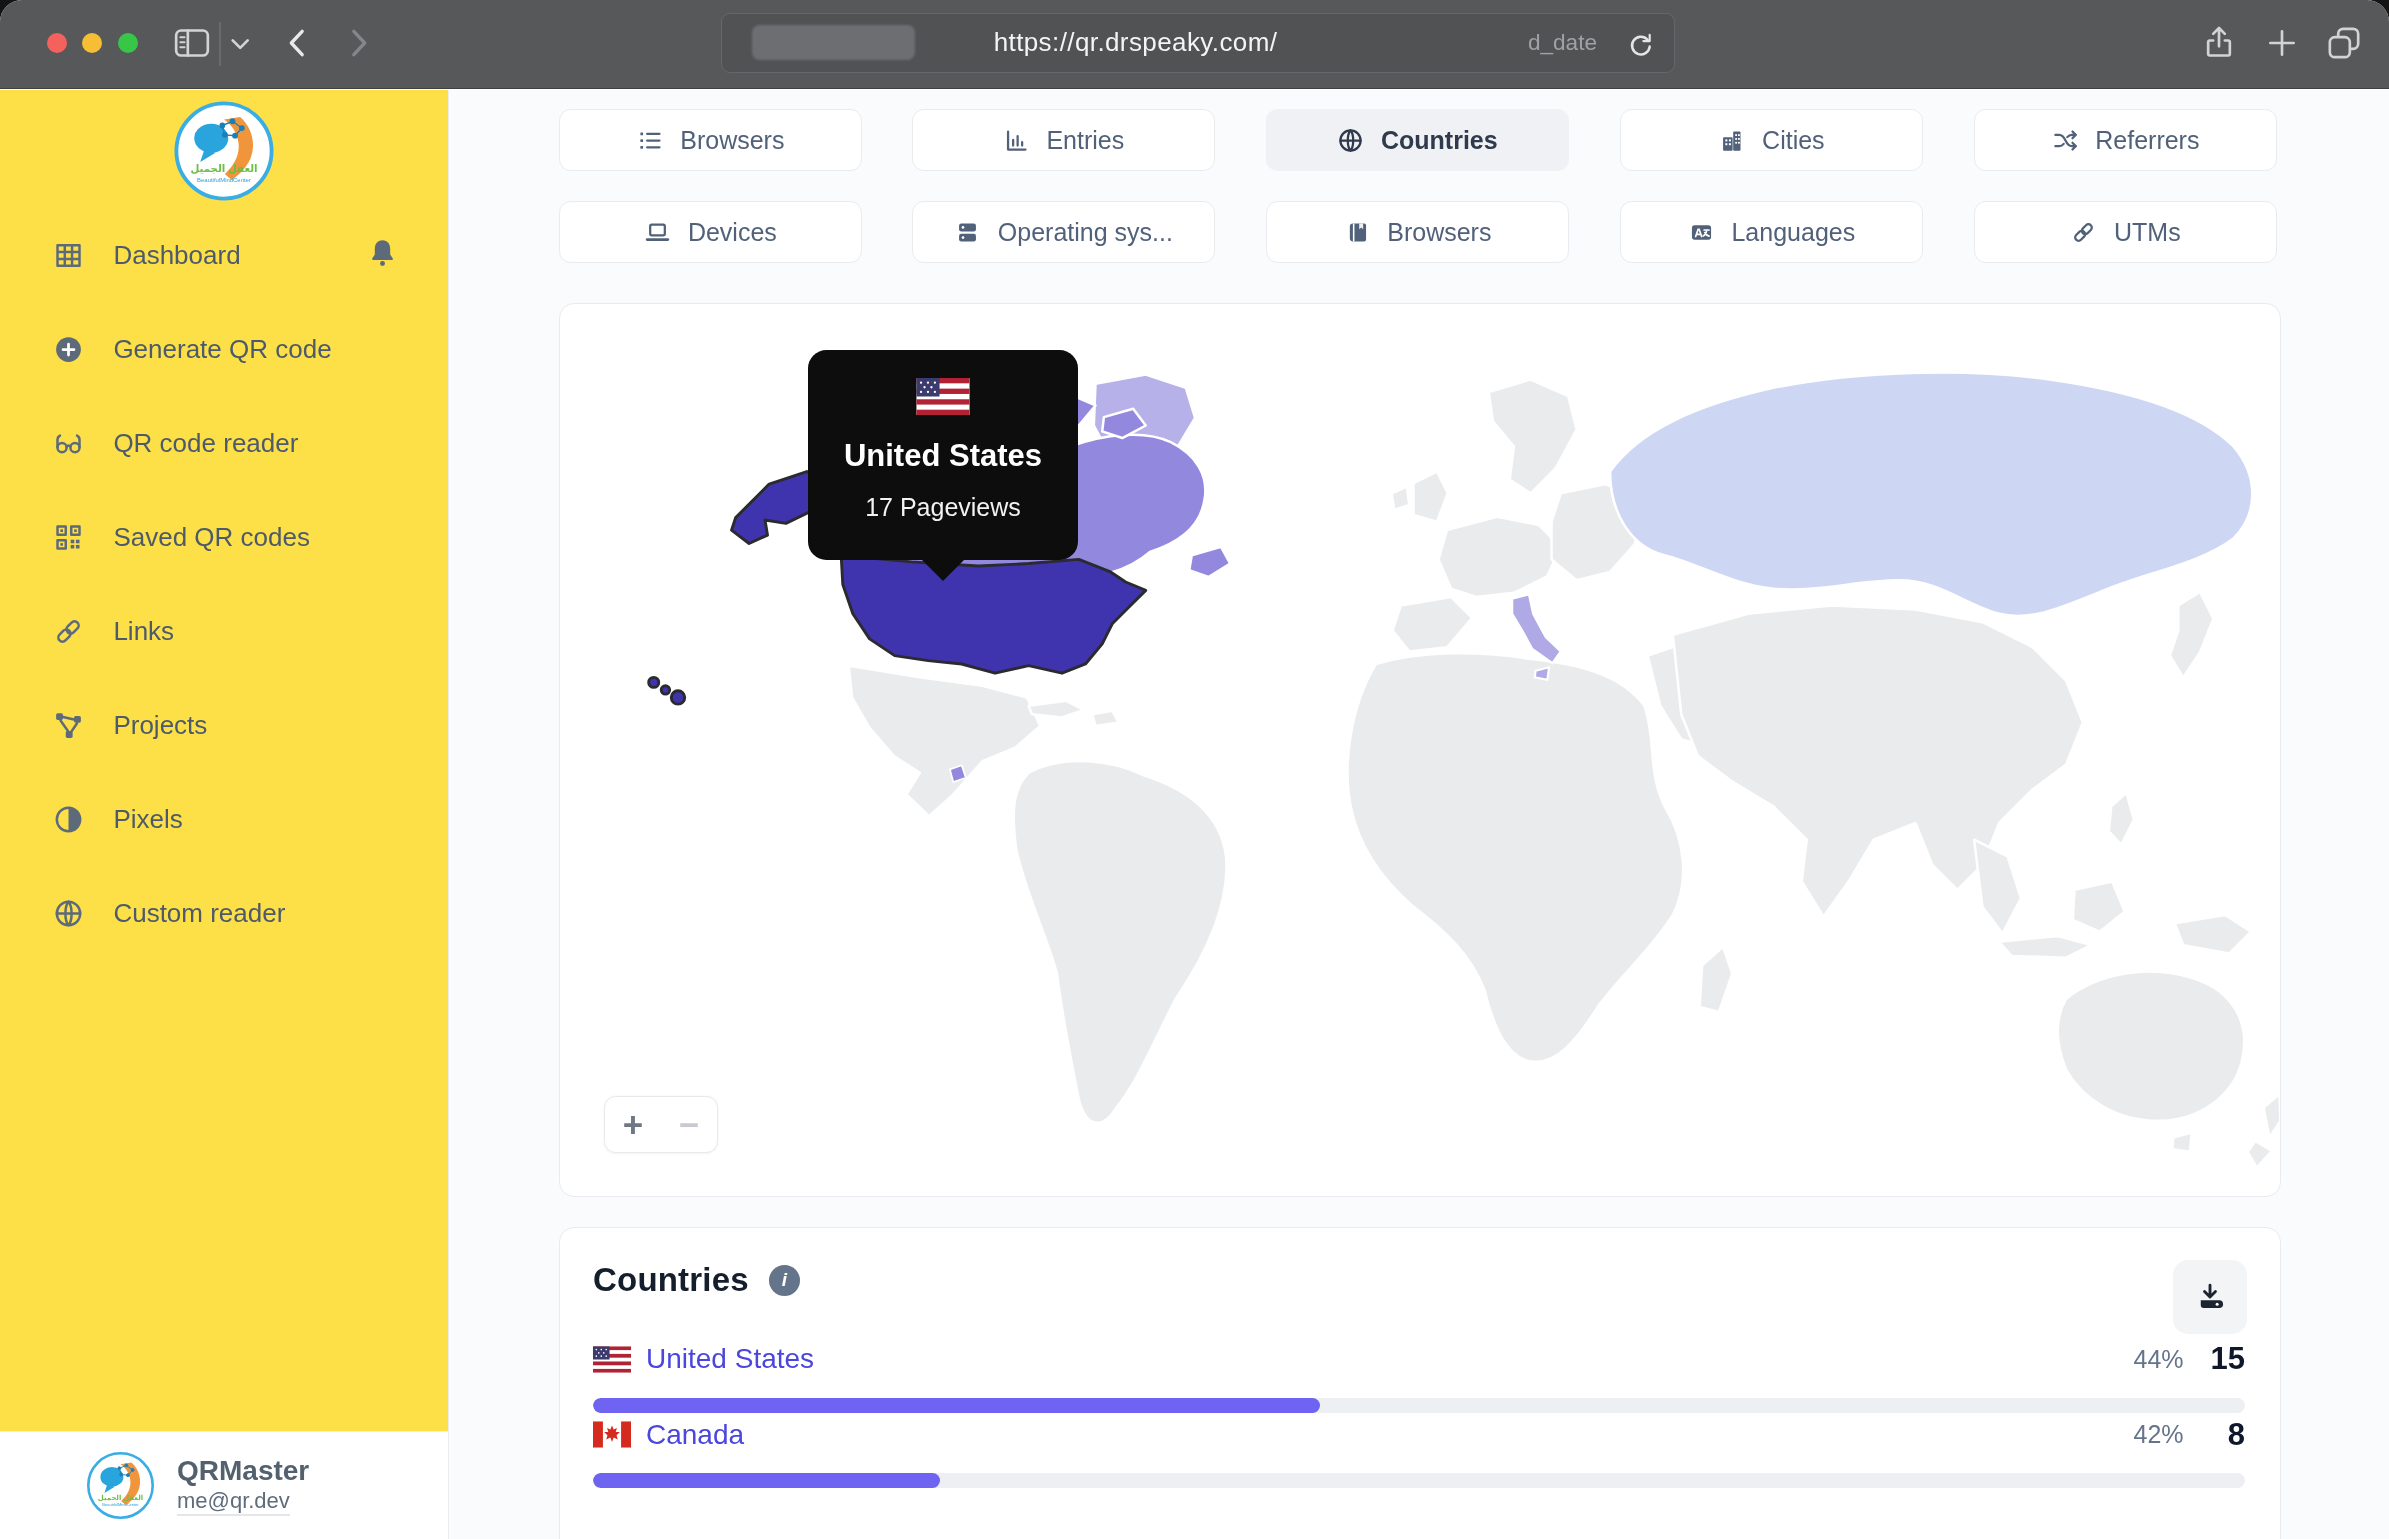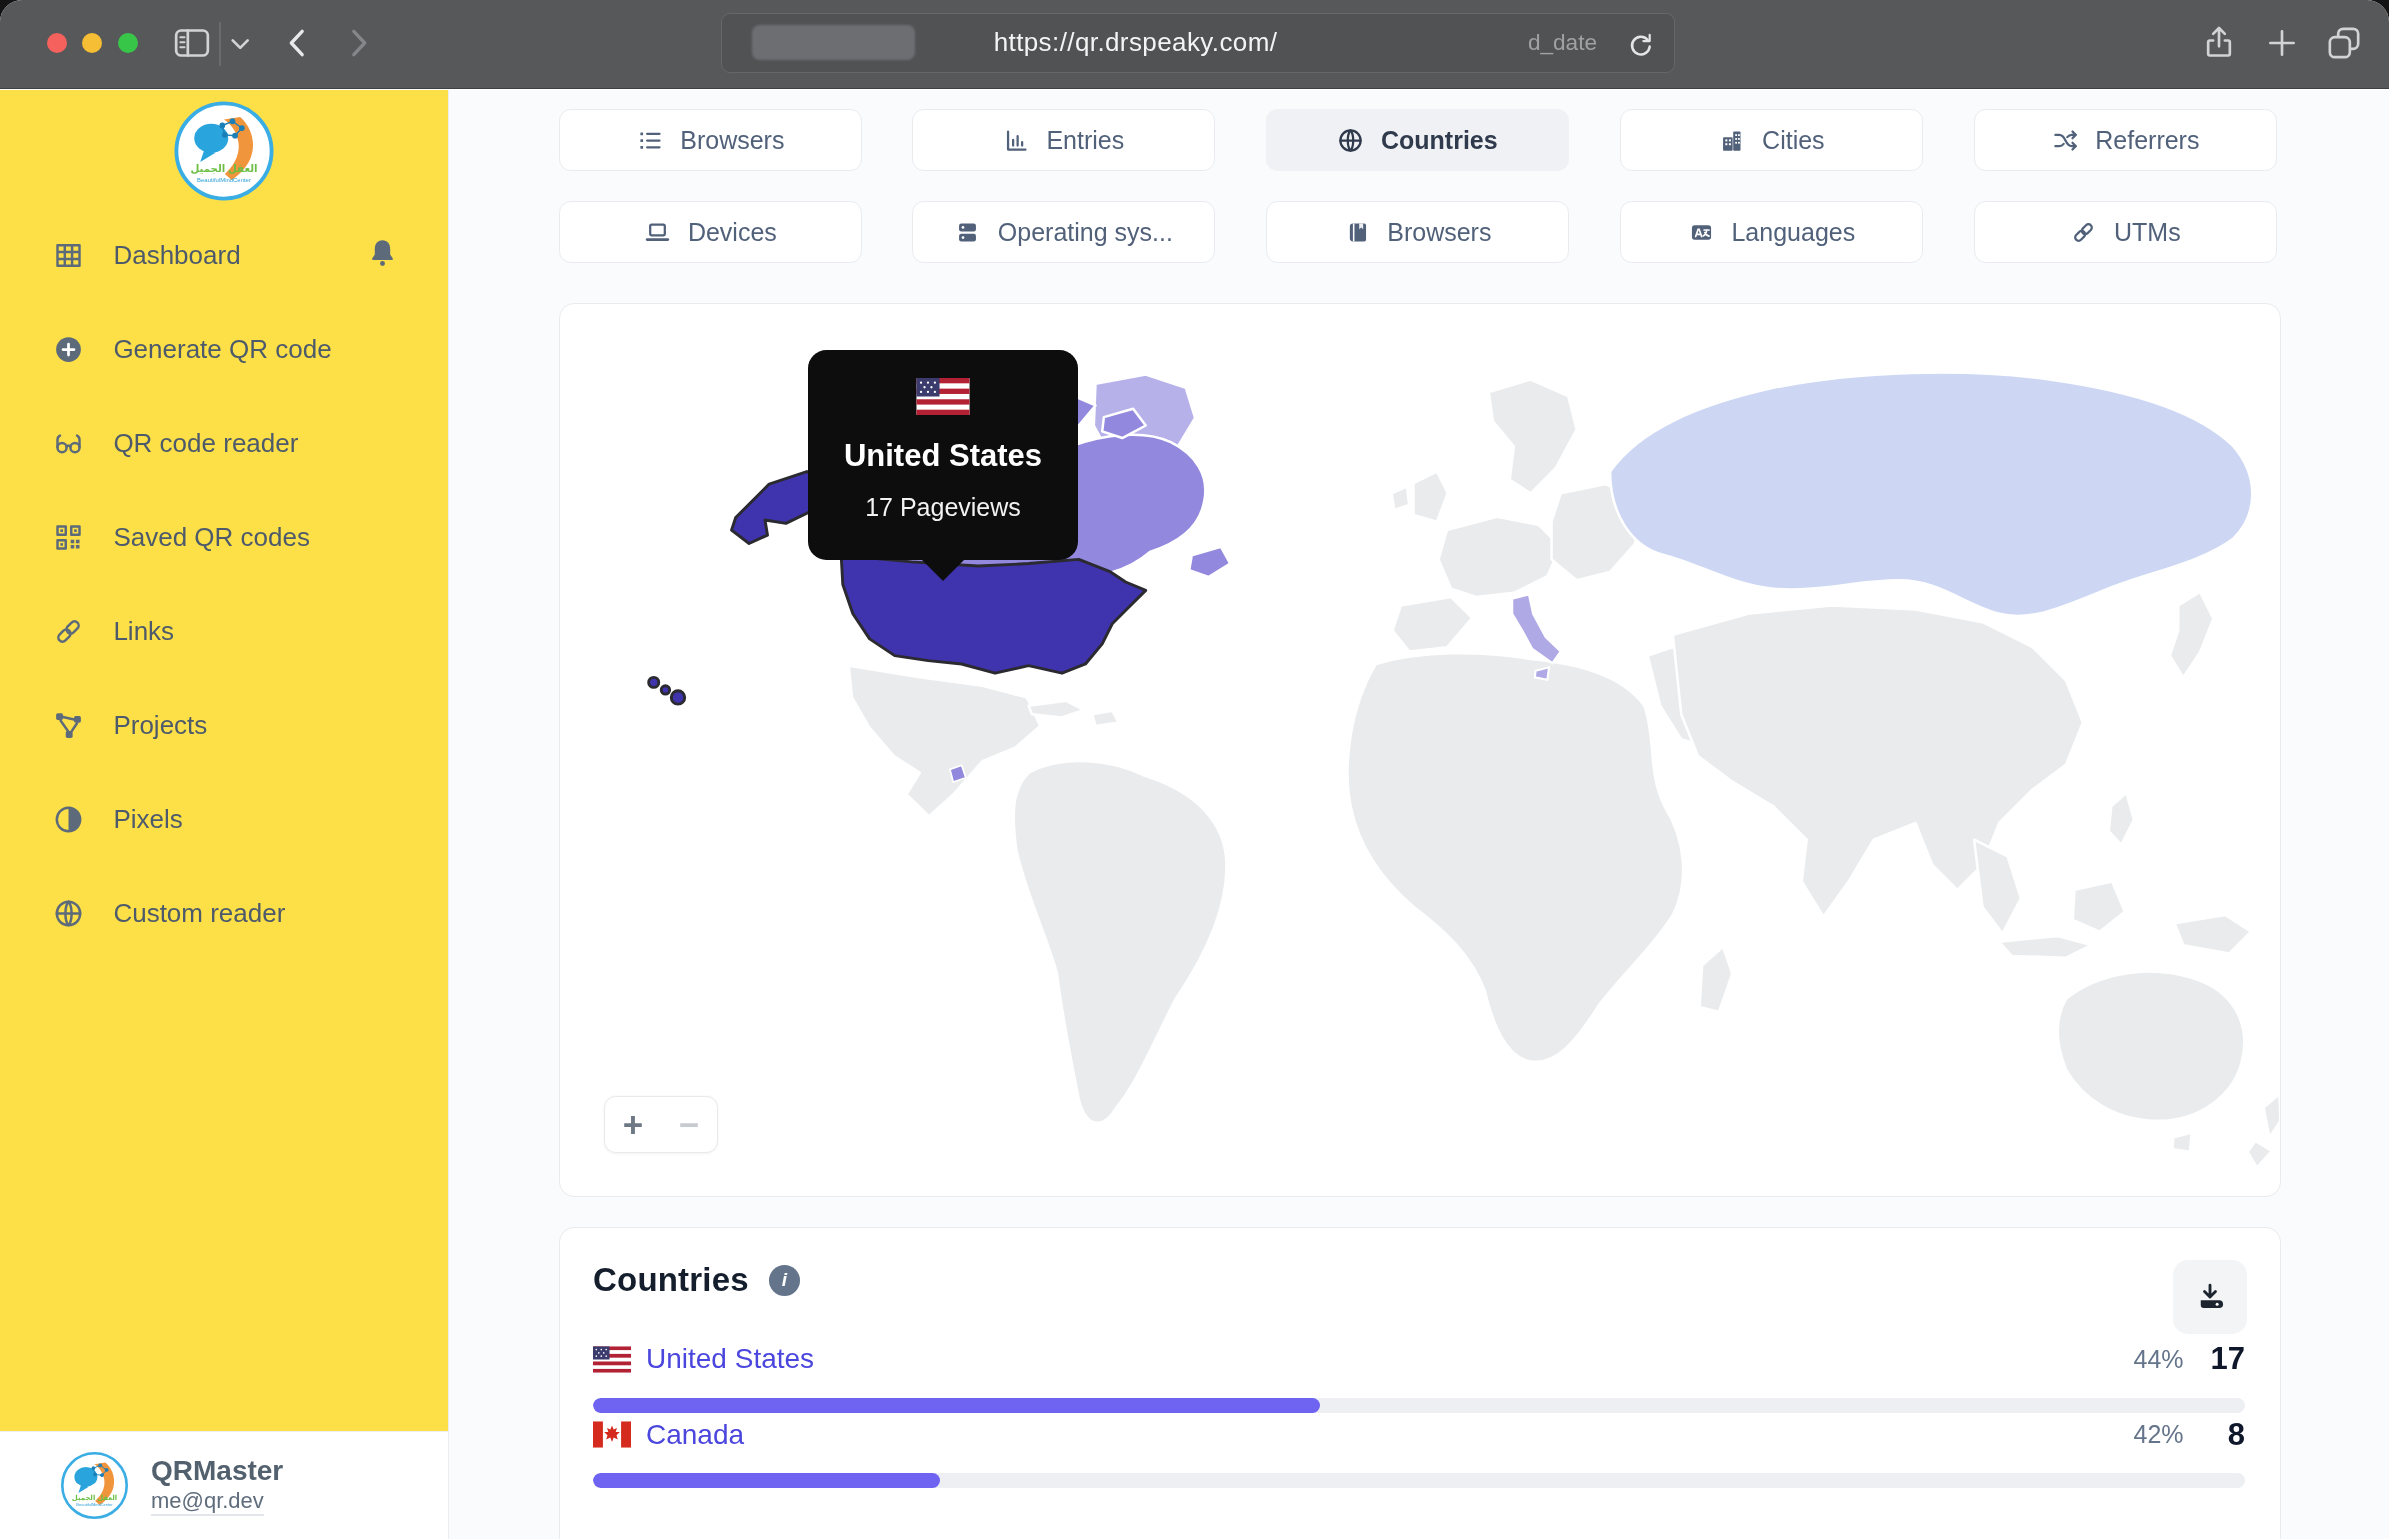--- a/index.html
+++ b/index.html
@@ -28,21 +28,21 @@
   
   .logo-wrap{display:flex;justify-content:center;padding-top:10px;}
   .nav{margin-top:6.7px;}
   .nav-item{height:94px;display:flex;align-items:center;padding:0 49px 0 52px;gap:28.4px;
             font-size:26px;color:#4d5a6b;font-weight:500;cursor:pointer;}
   .nav-item svg{width:33px;height:33px;flex:0 0 33px;}
   .sic{stroke:#5d6a7a;stroke-width:1.8;fill:none;stroke-linecap:round;stroke-linejoin:round;}
   .sfill{fill:#5d6a7a;stroke:none;}
   .bell-wrap{margin-left:auto;}
   .userbox{position:absolute;left:0;right:0;bottom:0;height:107px;border-top:1.7px solid #eef0f2;
-           display:flex;align-items:center;padding-left:60px;gap:22px;background:#fff;}
+           display:flex;align-items:center;padding-left:86px;gap:22px;background:#fff;}
   .uname{font-size:28px;font-weight:700;color:#53616f;line-height:1.15;}
   .uemail{font-size:22px;color:#5f6c7c;border-bottom:2.5px solid #e3e6ea;display:inline-block;line-height:1.25;}
 
   
   .tab{position:absolute;width:303px;height:62px;border-radius:11.7px;background:#fff;border:1.7px solid #e9ebef;
        box-sizing:border-box;display:flex;align-items:center;justify-content:center;gap:16.7px;
        font-size:25px;color:#51617a;font-weight:500;cursor:pointer;}
   .tab svg{width:27px;height:27px;}
   .tab .tic{stroke:currentColor;stroke-width:2;fill:none;stroke-linecap:round;stroke-linejoin:round;}
   .tab .tfill{fill:currentColor;stroke:none;}
@@ -497,21 +497,21 @@
 
         <div class="rows">
           <div class="row">
             <div class="row-top">
               <svg class="flag" viewBox="0 0 46 32" width="38" height="27">
                   <use href="#flag-us"></use>
                 </svg>
               <span class="cname">United States</span>
               <span class="spacer"></span>
               <span class="pct">44%</span>
-              <span class="cnt">17</span>
+              <span class="cnt">15</span>
             </div>
             <div class="bar">
               <div class="fill" style="width: 44%;"></div>
             </div>
           </div>
 
           <div class="row">
             <div class="row-top">
               <svg class="flag" viewBox="0 0 46 32" width="38" height="27">
                   <use href="#flag-ca"></use>

